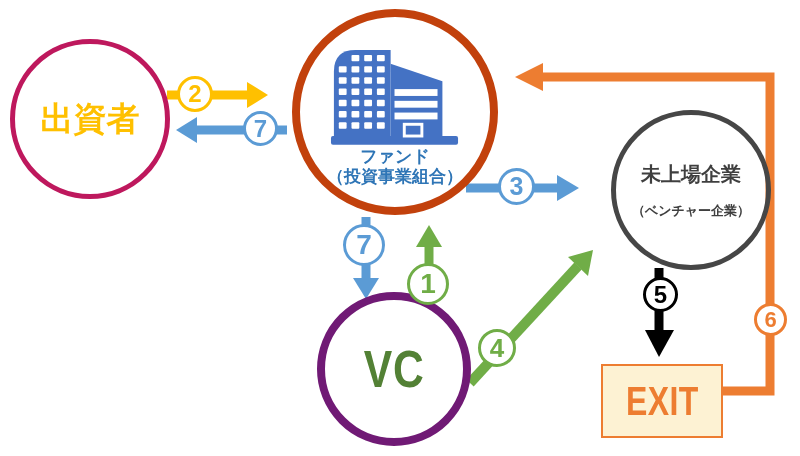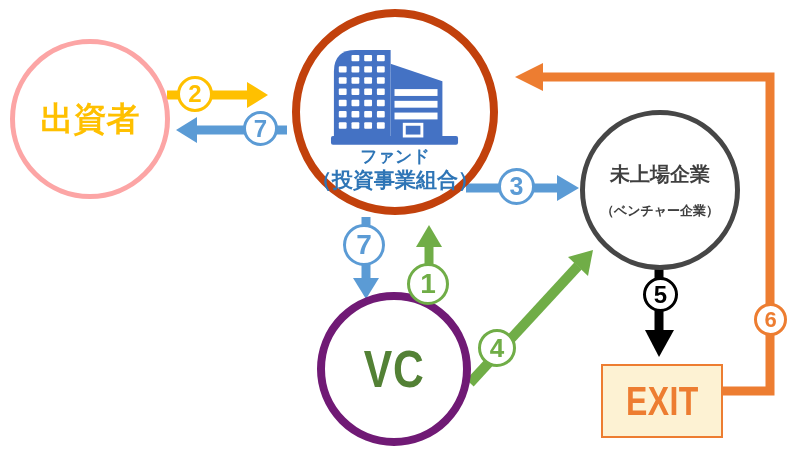--- a/index.html
+++ b/index.html
@@ -14,28 +14,28 @@
   .arrows { position: absolute; left: 0; top: 0; }
 
   .node {
     position: absolute;
     border-radius: 50%;
     box-sizing: border-box;
     display: flex; flex-direction: column;
     align-items: center; justify-content: center;
     text-align: center;
   }
-  .node-investors { left: 10px; top: 39px; width: 160px; height: 160px; border: 5px solid #fca5a5; }
+  .node-investors { left: 10px; top: 39px; width: 160px; height: 160px; border: 5px solid #be185d; }
   .node-investors .lbl { color: #FFC000; font-size: 33px; font-weight: bold; white-space: nowrap; }
 
   .node-fund { left: 292px; top: 9px; width: 206px; height: 206px; border: 8px solid #c2410c; justify-content: flex-start; padding-top: 25px; }
   .node-fund .l1 { color: #2E75B6; font-size: 17px; font-weight: bold; line-height: 1.2; margin-top: 2px; white-space: nowrap; }
-  .node-fund .l2 { color: #2E75B6; font-size: 21px; font-weight: bold; line-height: 1.2; white-space: nowrap; }
+  .node-fund .l2 { color: #2E75B6; font-size: 17px; font-weight: bold; line-height: 1.2; white-space: nowrap; }
 
-  .node-ventures { left: 580px; top: 110px; width: 160px; height: 160px; border: 5px solid #464646; }
+  .node-ventures { left: 611px; top: 110px; width: 160px; height: 160px; border: 5px solid #464646; }
   .node-ventures .l1 { color: #3F3F3F; font-size: 20px; font-weight: bold; white-space: nowrap; }
   .node-ventures .l2 { color: #3F3F3F; font-size: 13px; font-weight: bold; margin-top: 14px; white-space: nowrap; text-align: right; }
 
   .node-vc { left: 317px; top: 292px; width: 154px; height: 154px; border: 8px solid #701a75; }
   .node-vc .lbl { color: #538135; font-size: 52px; font-weight: bold; letter-spacing: 1px; transform: scaleX(0.82); }
 
   .exit-box {
     position: absolute; left: 601px; top: 364px; width: 122px; height: 74px;
     box-sizing: border-box;
     background: #FDF2D3; border: 2px solid #ED7D31;

